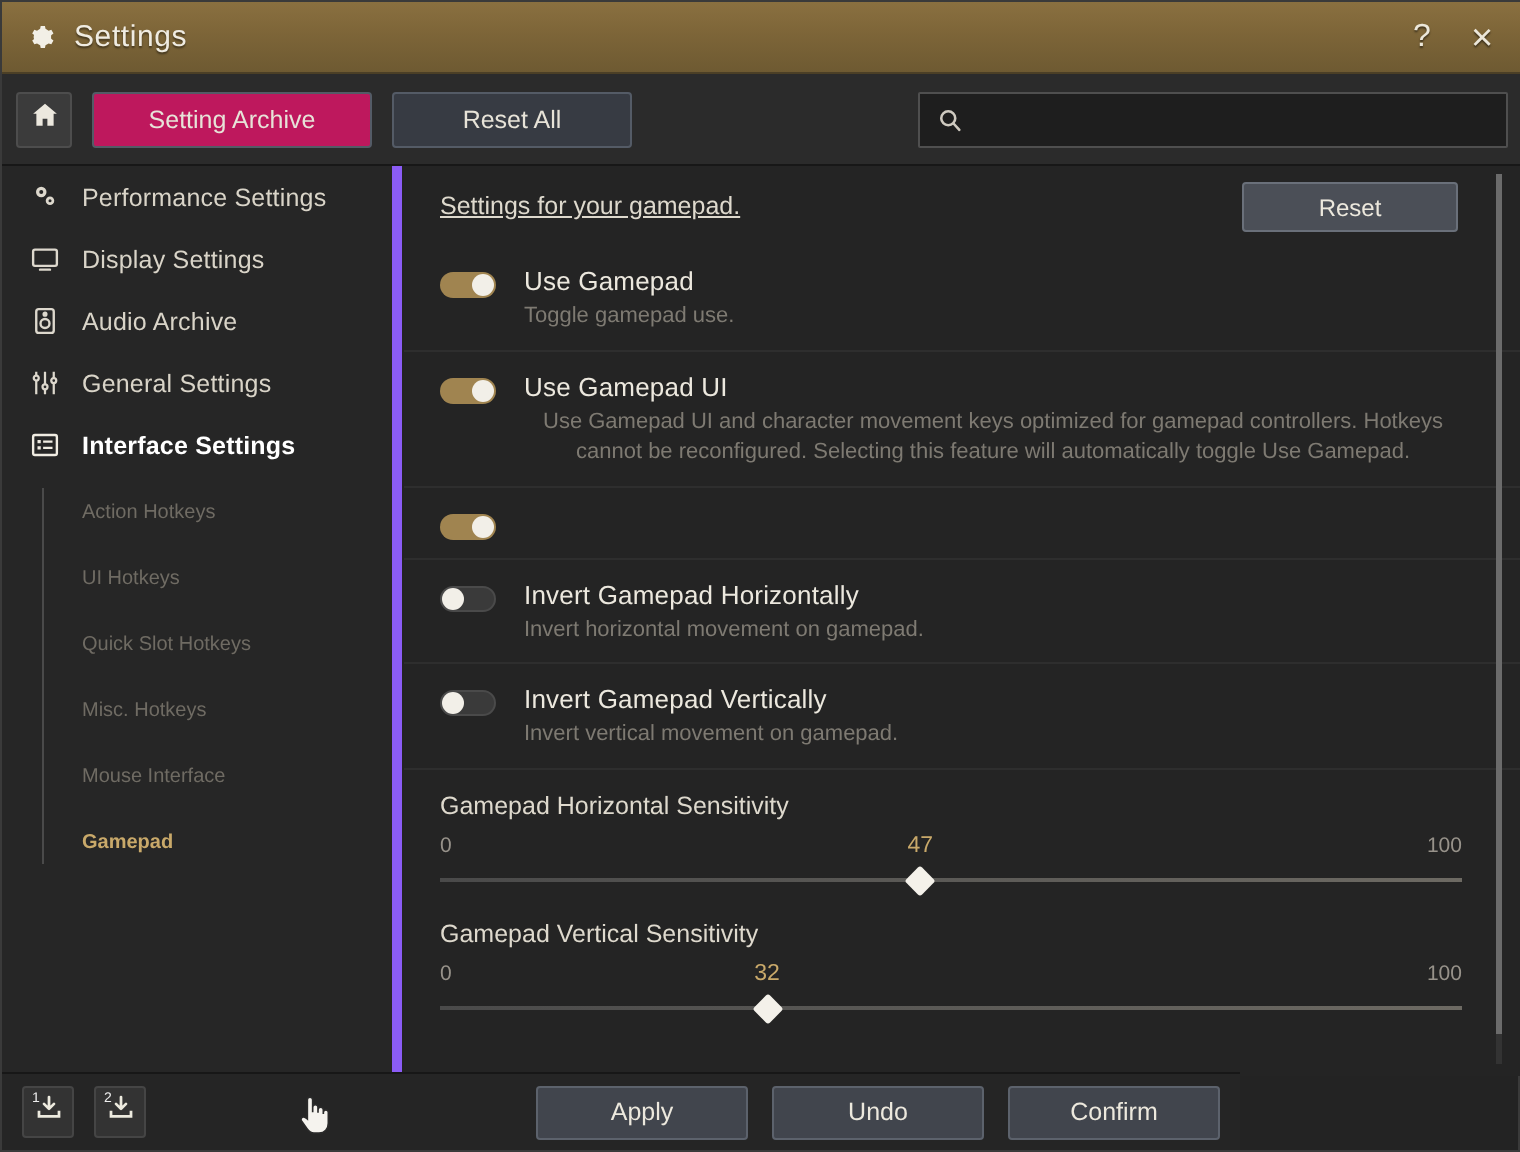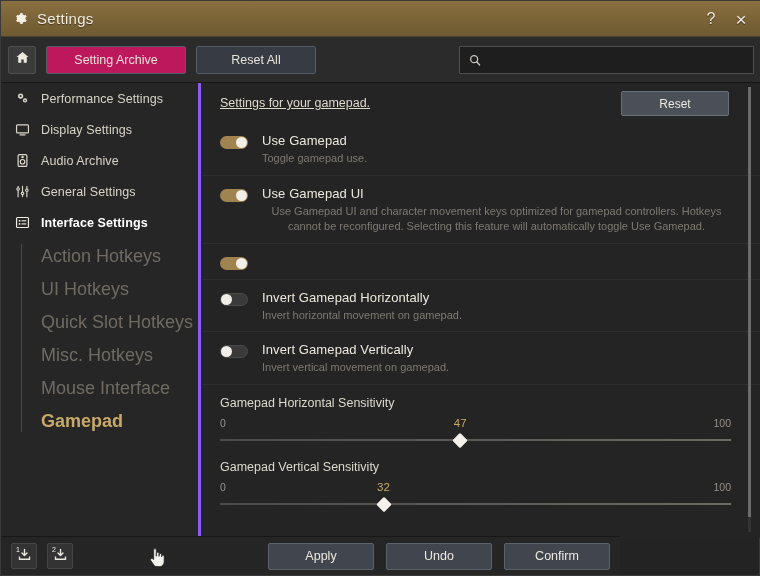--- a/index.html
+++ b/index.html
@@ -65,39 +65,39 @@
     flex: 1; background: transparent; border: 0; outline: none;
     color: #ddd8cc; font-size: 12px; font-family: "Liberation Sans", sans-serif;
     margin-left: 7px; height: 26px;
   }
   .search-input::placeholder { color: #6d6d6d; }
 
   
   .sidebar {
     position: absolute; left: 0; top: 82px; width: 200px; height: 455px;
     background: #262626;
-    border-right: 3px solid #8b5cf6;
+    border-right: 5px solid #8b5cf6;
   }
   .nav-item {
     height: 31px; display: flex; align-items: center; padding-left: 10px; cursor: pointer;
   }
   .nav-item .nico { width: 22px; display: flex; align-items: center; justify-content: center; }
   .nav-item .nlabel {
     margin-left: 8px; font-size: 12.5px; color: #d9d4c8; letter-spacing: .1px;
   }
   .nav-item.active .nlabel { color: #ffffff; font-weight: bold; }
 
   .sublist { position: relative; padding-left: 20px; margin-top: 2px; }
   .sublist:before {
     content: ""; position: absolute; left: 20px; top: 4px; bottom: 6px;
     width: 1px; background: #4a4a4a;
   }
   .sub-item {
     height: 33px; display: flex; align-items: center; padding-left: 20px; cursor: pointer;
-    font-size: 18px; color: #6f6b63;
+    font-size: 10px; color: #6f6b63;
   }
   .sub-item.active { color: #c9a96a; font-weight: bold; }
 
   
   .content {
     position: absolute; left: 201px; top: 82px; width: 559px; height: 455px;
     background: #242424; overflow: hidden;
   }
   .content-head {
     height: 40px; display: flex; align-items: center; padding: 0 0 0 18px; position: relative;

